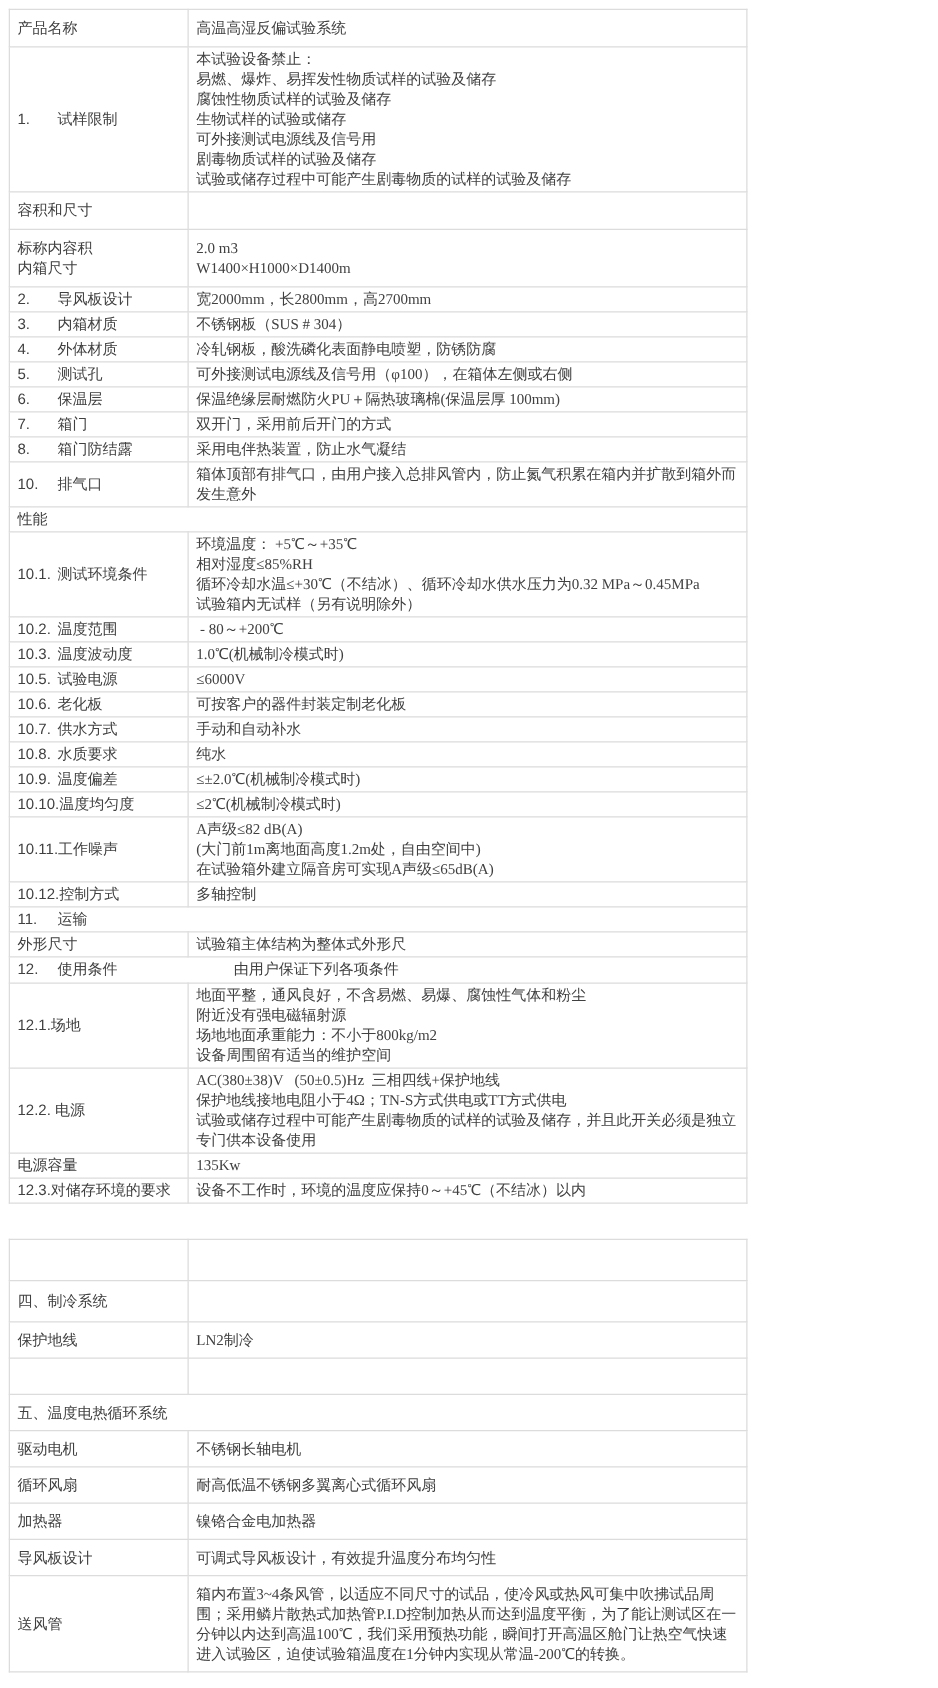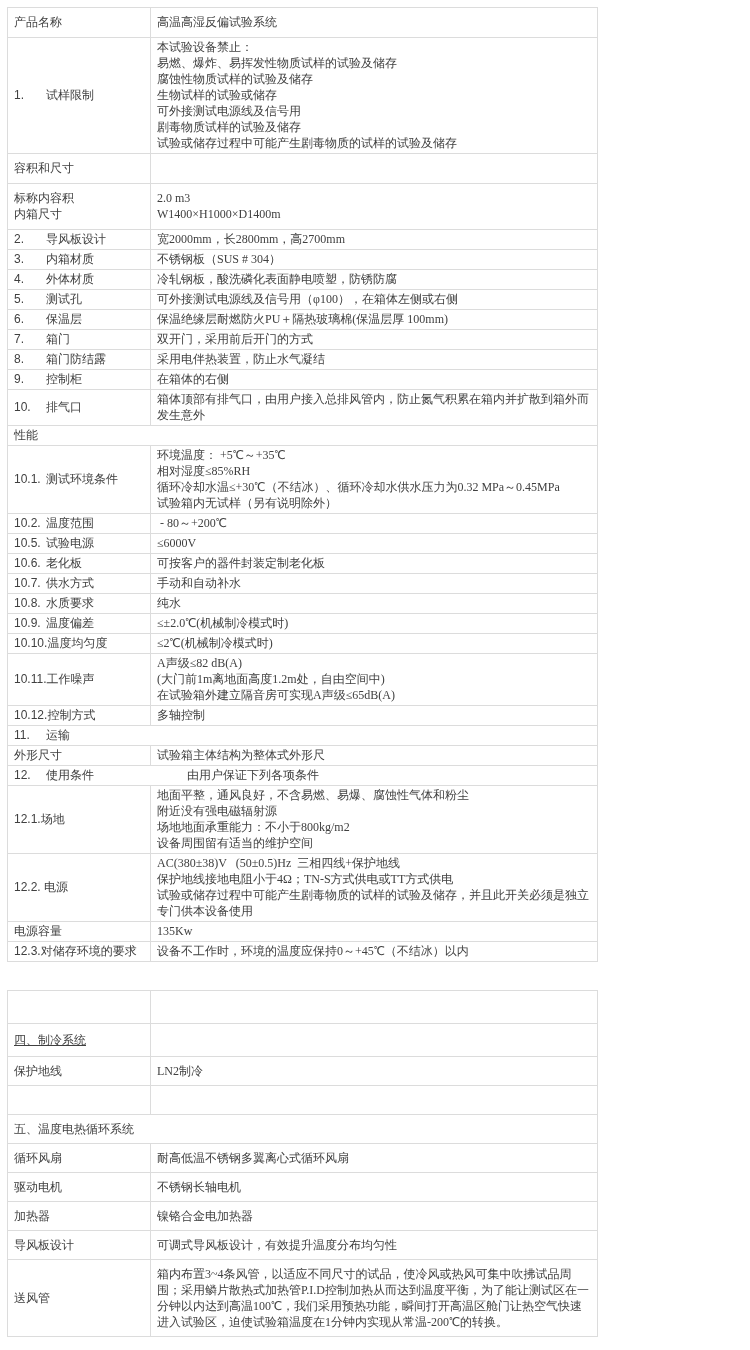--- a/index.html
+++ b/index.html
@@ -31,28 +31,28 @@
     line-height: 16px;
     color: #404040;
     height: 16px;
     word-break: break-all;
   }
   
   #t1 td { padding: 1px 6px 2px 6px; }
   #t1 tr.tall td { padding-top: 6px; padding-bottom: 7px; }
   
   #t2 td { padding: 6px 6px; }
-  #t2 tr.tall td { padding-top: 8px; padding-bottom: 8px; text-decoration: underline; }
+  #t2 tr.tall td { padding-top: 8px; padding-bottom: 8px; }
   .label-cell { width: 130px; }
   .num {
     display: inline-block;
     min-width: 32px;
   }
   .vline { white-space: pre-wrap; font-family: Liberation Serif, serif; }
-  .extra { margin-left: 93px; }
+  .extra { margin-left: 93px; font-family: Liberation Mono, monospace; }
   .full-cell { }
 </style>
 </head>
 <body>
 
 <div class="doc" id="doc">
     <table class="spec-table" id="t1">
       <tbody>
         <tr class="tall">
           <td class="label-cell"><span>产品名称</span></td>
@@ -122,26 +122,20 @@
             <div class="vline">双开门，采用前后开门的方式</div>
           </td>
         </tr>
         <tr>
           <td class="label-cell"><span class="num">8.</span><span>箱门防结露</span></td>
           <td class="value-cell">
             <div class="vline">采用电伴热装置，防止水气凝结</div>
           </td>
         </tr>
         <tr>
-          <td class="label-cell"><span class="num">9.</span><span>控制柜</span></td>
-          <td class="value-cell">
-            <div class="vline">在箱体的右侧</div>
-          </td>
-        </tr>
-        <tr>
           <td class="label-cell"><span class="num">10.</span><span>排气口</span></td>
           <td class="value-cell">
             <div class="vline">箱体顶部有排气口，由用户接入总排风管内，防止氮气积累在箱内并扩散到箱外而发生意外</div>
           </td>
         </tr>
         <tr>
           <td colspan="2" class="full-cell"><span>性能</span></td>
         </tr>
         <tr>
           <td class="label-cell"><span class="num">10.1.</span><span>测试环境条件</span></td>
@@ -152,20 +146,26 @@
             <div class="vline">试验箱内无试样（另有说明除外）</div>
           </td>
         </tr>
         <tr>
           <td class="label-cell"><span class="num">10.2.</span><span>温度范围</span></td>
           <td class="value-cell">
             <div class="vline"> - 80～+200℃</div>
           </td>
         </tr>
         <tr>
+          <td class="label-cell"><span class="num">10.3.</span><span>温度波动度</span></td>
+          <td class="value-cell">
+            <div class="vline">1.0℃(机械制冷模式时)</div>
+          </td>
+        </tr>
+        <tr>
           <td class="label-cell"><span class="num">10.5.</span><span>试验电源</span></td>
           <td class="value-cell">
             <div class="vline">≤6000V</div>
           </td>
         </tr>
         <tr>
           <td class="label-cell"><span class="num">10.6.</span><span>老化板</span></td>
           <td class="value-cell">
             <div class="vline">可按客户的器件封装定制老化板</div>
           </td>
@@ -268,29 +268,29 @@
           </td>
         </tr>
         <tr>
           <td class="label-cell"></td>
           <td class="value-cell"></td>
         </tr>
         <tr>
           <td colspan="2" class="full-cell"><span>五、温度电热循环系统</span></td>
         </tr>
         <tr>
+          <td class="label-cell"><span>驱动电机</span></td>
+          <td class="value-cell">
+            <div class="vline">不锈钢长轴电机</div>
+          </td>
+        </tr>
+        <tr>
           <td class="label-cell"><span>循环风扇</span></td>
           <td class="value-cell">
             <div class="vline">耐高低温不锈钢多翼离心式循环风扇</div>
-          </td>
-        </tr>
-        <tr>
-          <td class="label-cell"><span>驱动电机</span></td>
-          <td class="value-cell">
-            <div class="vline">不锈钢长轴电机</div>
           </td>
         </tr>
         <tr>
           <td class="label-cell"><span>加热器</span></td>
           <td class="value-cell">
             <div class="vline">镍铬合金电加热器</div>
           </td>
         </tr>
         <tr>
           <td class="label-cell"><span>导风板设计</span></td>

